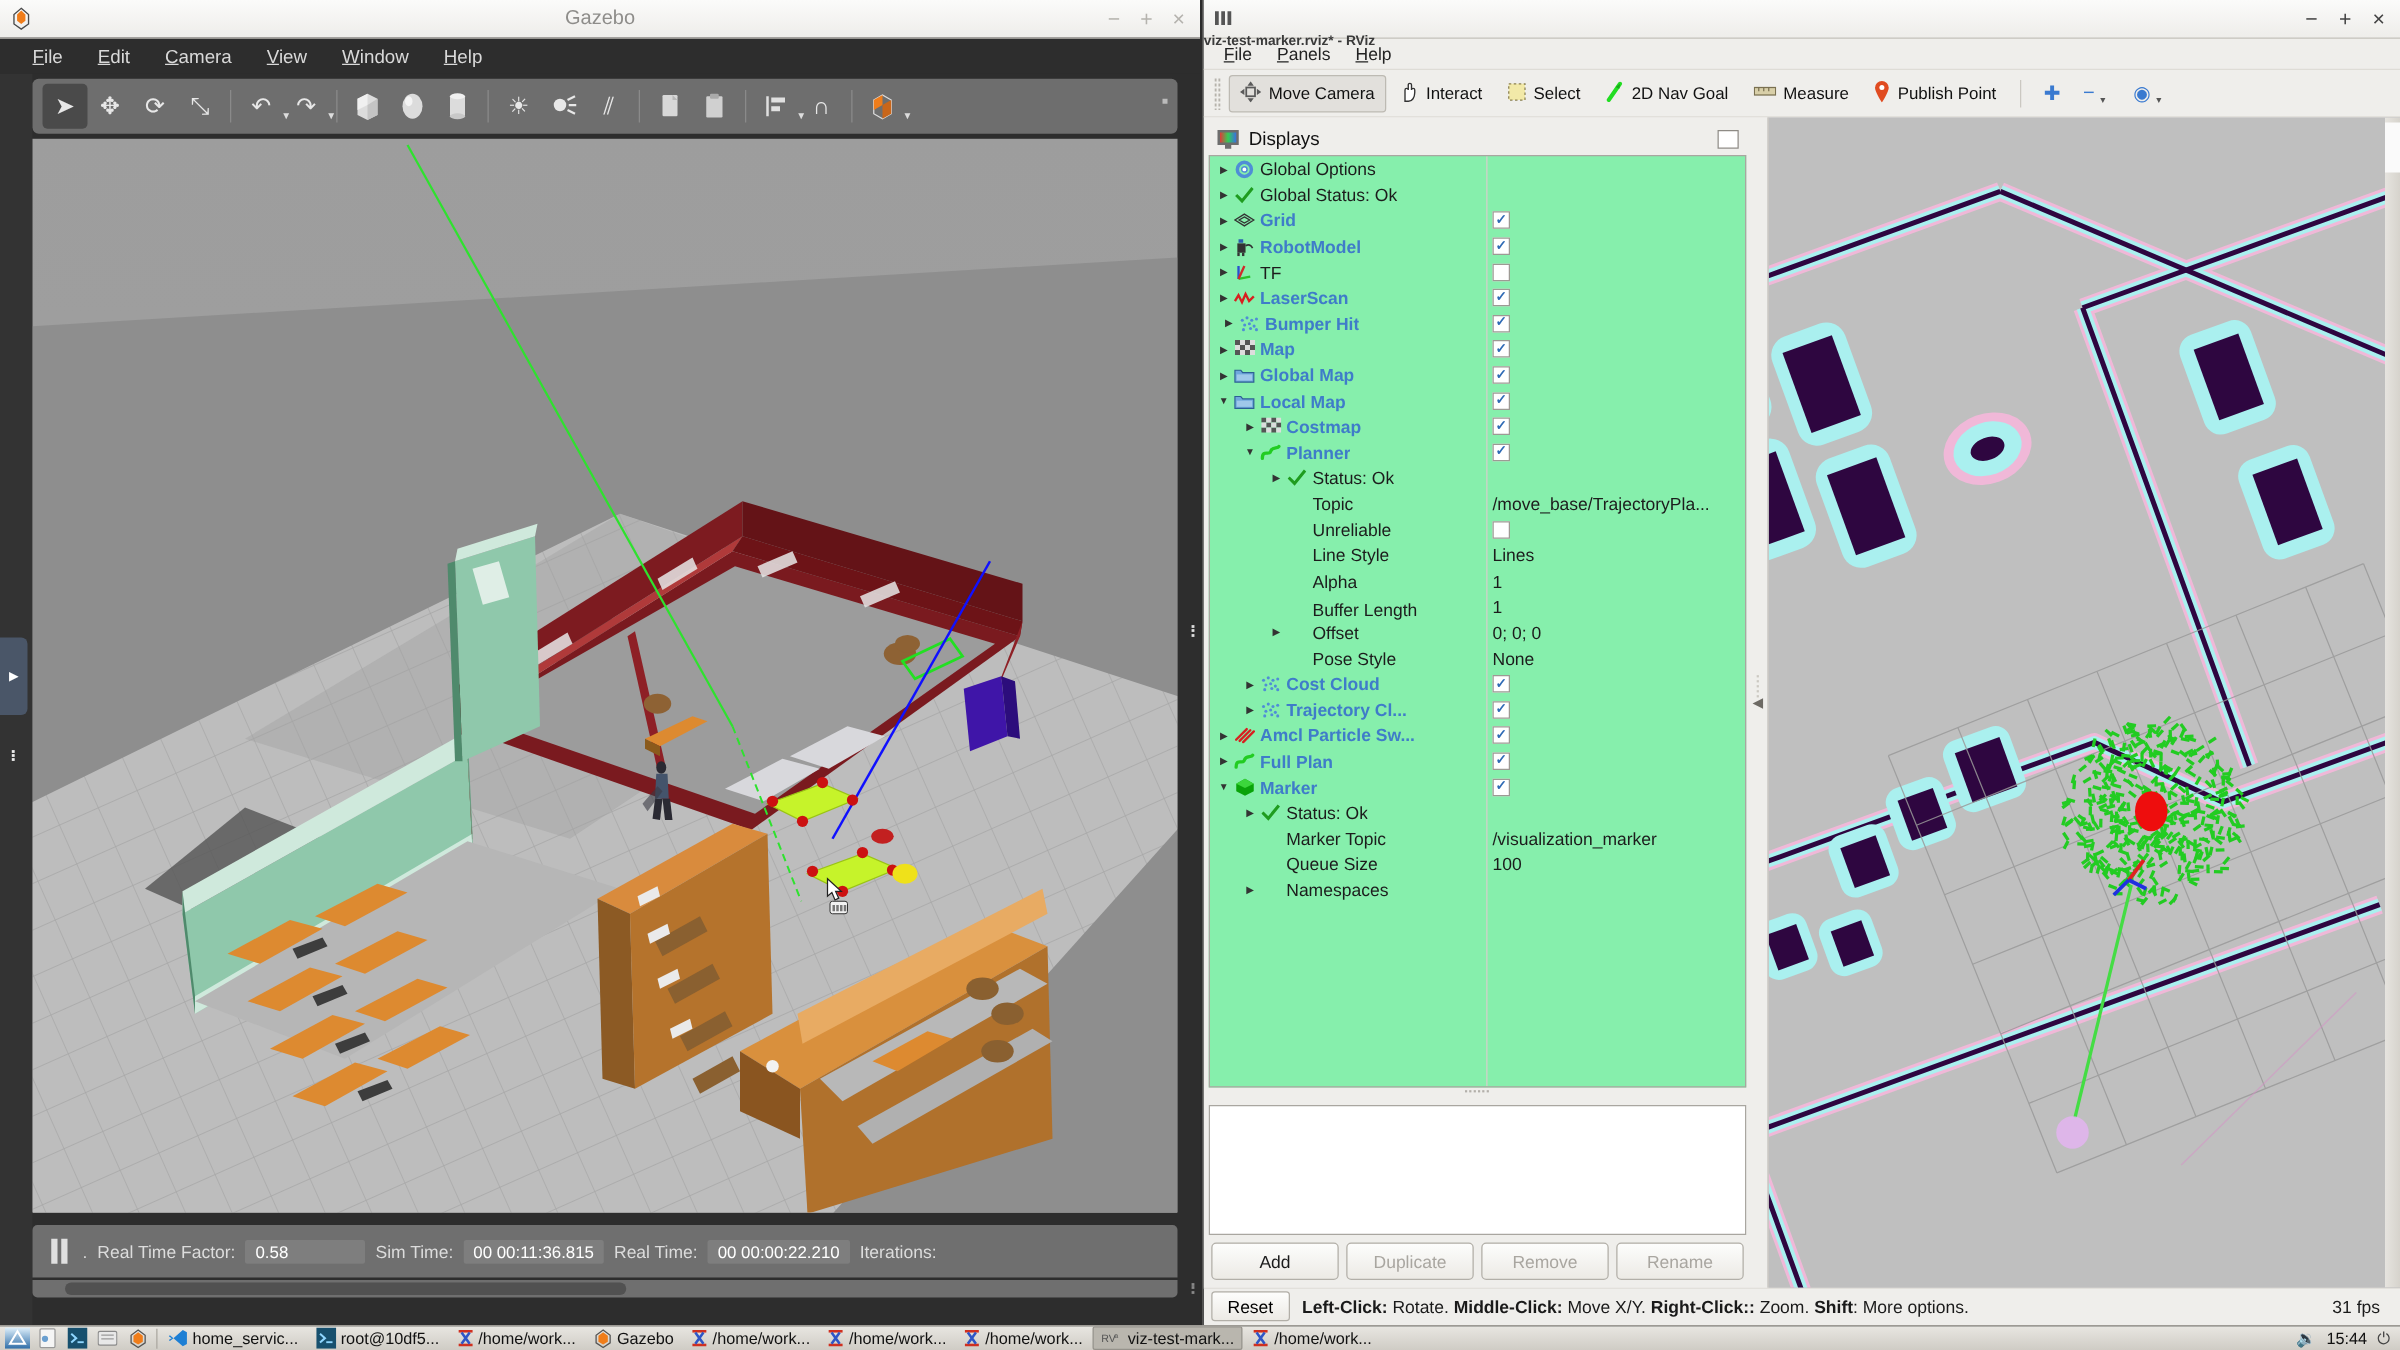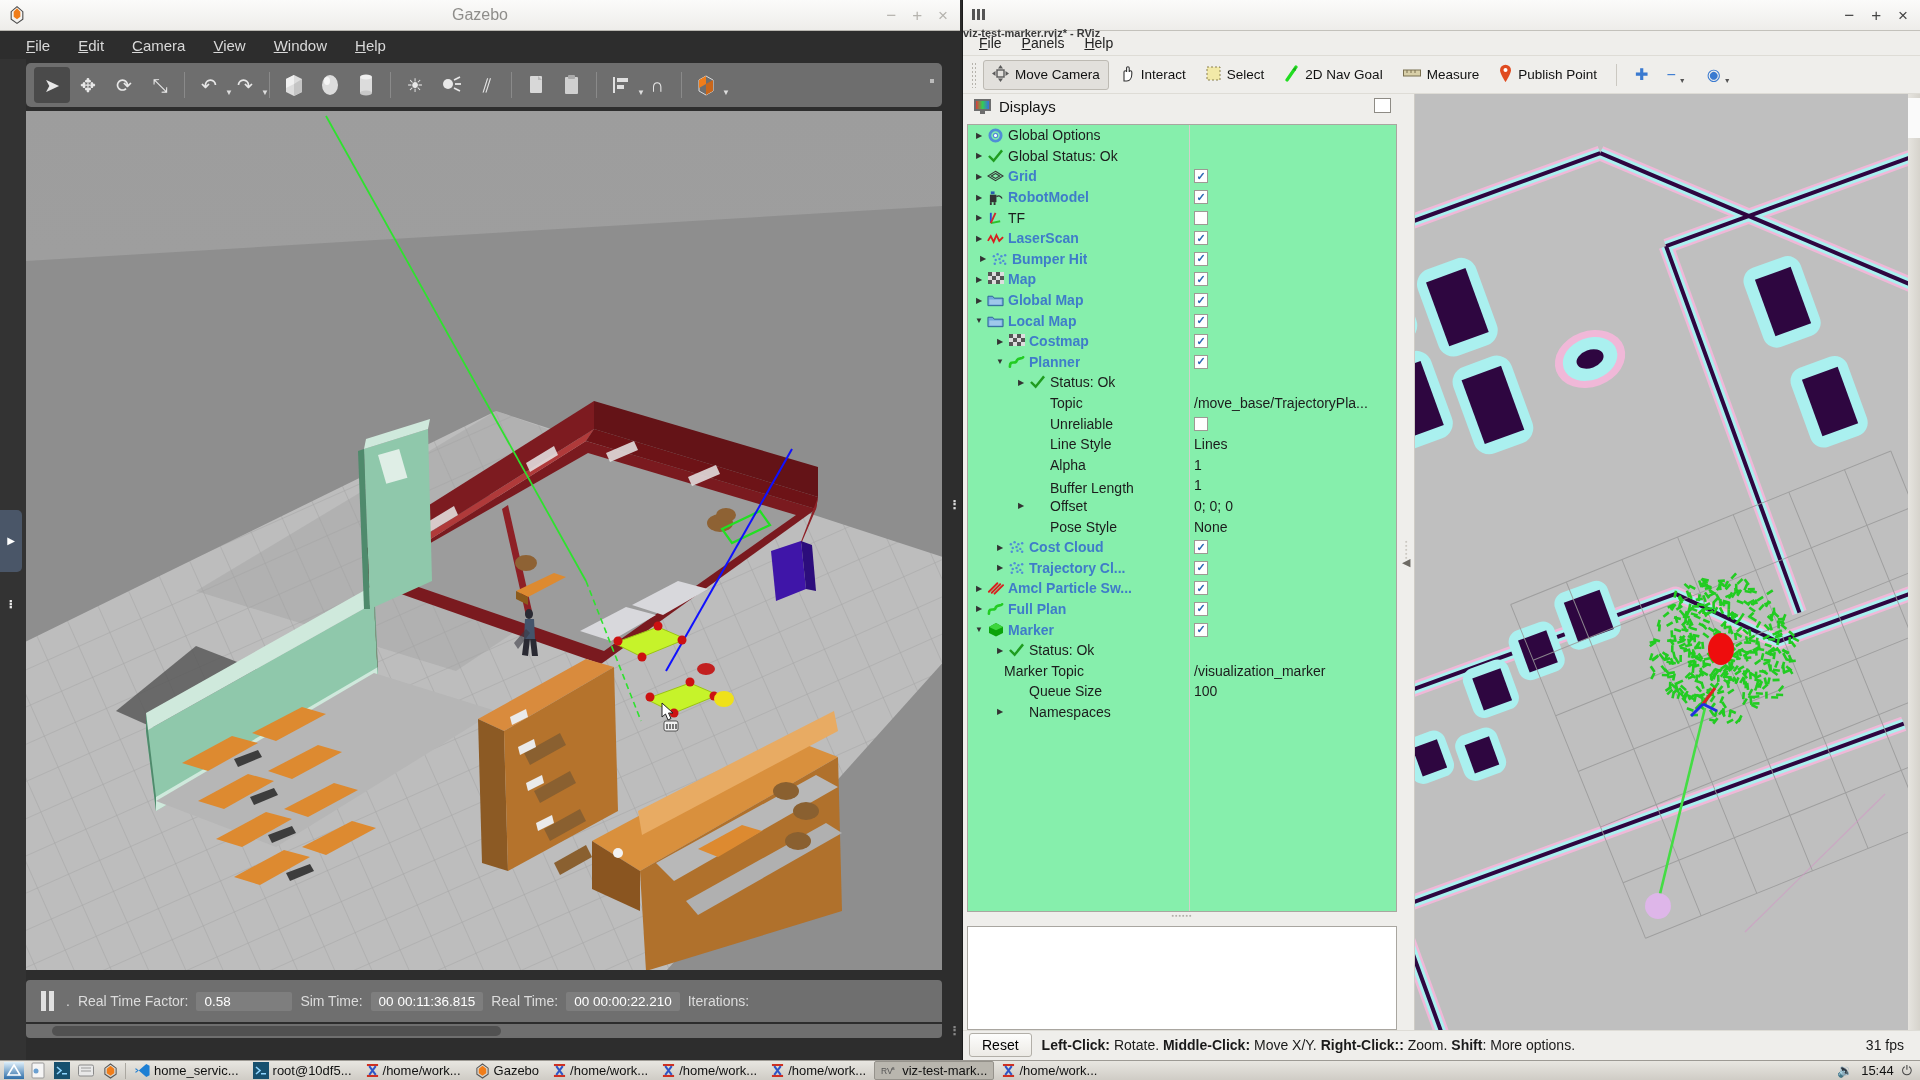--- a/index.html
+++ b/index.html
@@ -86,21 +86,21 @@
              white-space:nowrap;}
   .rv-tool.active { background:#e2e0dc; border:1px solid #bdbab3; padding:4px 8px; }
   .rv-grip { width:6px; height:26px; margin-right:4px;
              background-image:radial-gradient(#b6b3ac 1px, transparent 1px);
              background-size:3px 4px; }
   .rv-tsep { width:1px; height:22px; background:#cbc8c1; margin:0 8px; }
 
   #rv-main { position:relative; height:936px; display:flex; }
   #displays-panel { width:438px; background:#efeeeb; padding:4px 4px 0 4px;
                     display:flex; flex-direction:column; }
-  .dp-header { display:flex; align-items:flex-start; gap:7px; height:26px;
+  .dp-header { display:flex; align-items:center; gap:7px; height:26px;
                font-size:15px; color:#111; padding-left:6px; position:relative;}
   .dp-float { position:absolute; right:6px; width:17px; height:15px;
               border:1px solid #8e8b85; background:#fff; }
   .dp-tree { flex:1; background:#86efac; border:1px solid #a9a6a0; position:relative;
              overflow:hidden; }
   .tree-split { position:absolute; left:221px; top:0; bottom:0; width:1px; background:#d3d0ca; }
 
   .trow { display:flex; align-items:center; height:20.6px; font-size:14px;
           position:relative; }
   .tw { display:flex; align-items:center; width:221px; height:100%; }
@@ -986,21 +986,21 @@
                   <span class="ticon">
                     <svg width="15" height="14" viewBox="0 0 16 14">
                       <path d="M1 7 L6 12 L15 1" fill="none" stroke="#1f9c1f" stroke-width="2.6"></path>
                     </svg>
                   </span>
                   <span class="tlabel plain">Status: Ok</span>
                 </div>
                 <div class="tval"></div>
               </div>
               <div class="trow">
-                <div class="tw" style="">
+                <div class="tw" style="padding-left: 25px;">
                   <span class="arrow "></span>
                   <span class="ticon"></span>
                   <span class="tlabel plain">Marker Topic</span>
                 </div>
                 <div class="tval">
                   <span>/visualization_marker</span>
                 </div>
               </div>
               <div class="trow">
                 <div class="tw" style="padding-left: 25px;">
@@ -1018,20 +1018,26 @@
                   <span class="ticon"></span>
                   <span class="tlabel plain">Namespaces</span>
                 </div>
                 <div class="tval"></div>
               </div>
             </div>
         </div>
 
         <div class="dp-gripbar">▪▪▪▪▪▪</div>
         <div class="dp-sub"></div>
+        <div class="dp-buttons" id="dp-buttons">
+            <button class="dpbtn">Add</button>
+            <button class="dpbtn dis">Duplicate</button>
+            <button class="dpbtn dis">Remove</button>
+            <button class="dpbtn dis">Rename</button>
+          </div>
       </div>
 
       <div class="rv-splitter">
         <div class="dts">▪<br>▪<br>▪<br>▪<br>▪</div>
       </div>
 
       <div id="rv-3d">
         <svg width="510" height="940" viewBox="0 0 510 940" preserveAspectRatio="xMidYMid slice">
           <rect width="510" height="940" fill="#bfbfbf"></rect>
           <g transform="rotate(-20 255 470)">

